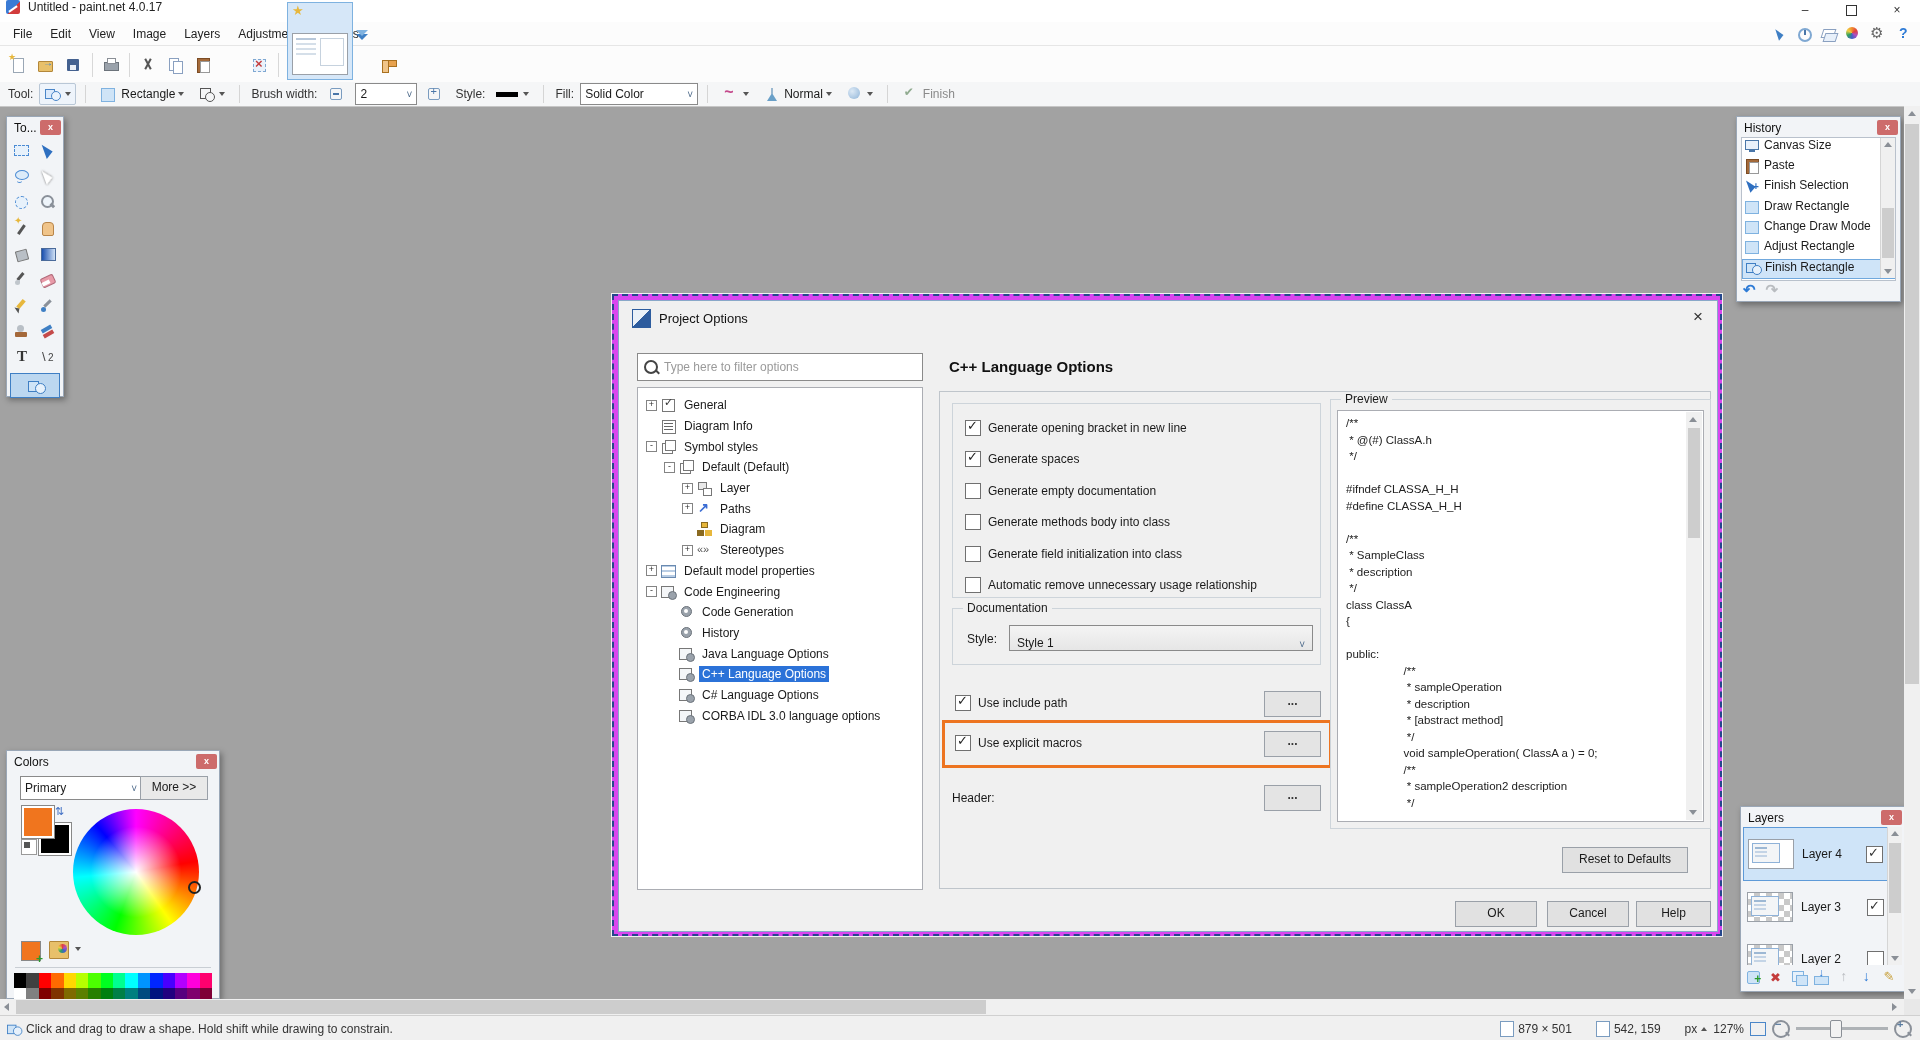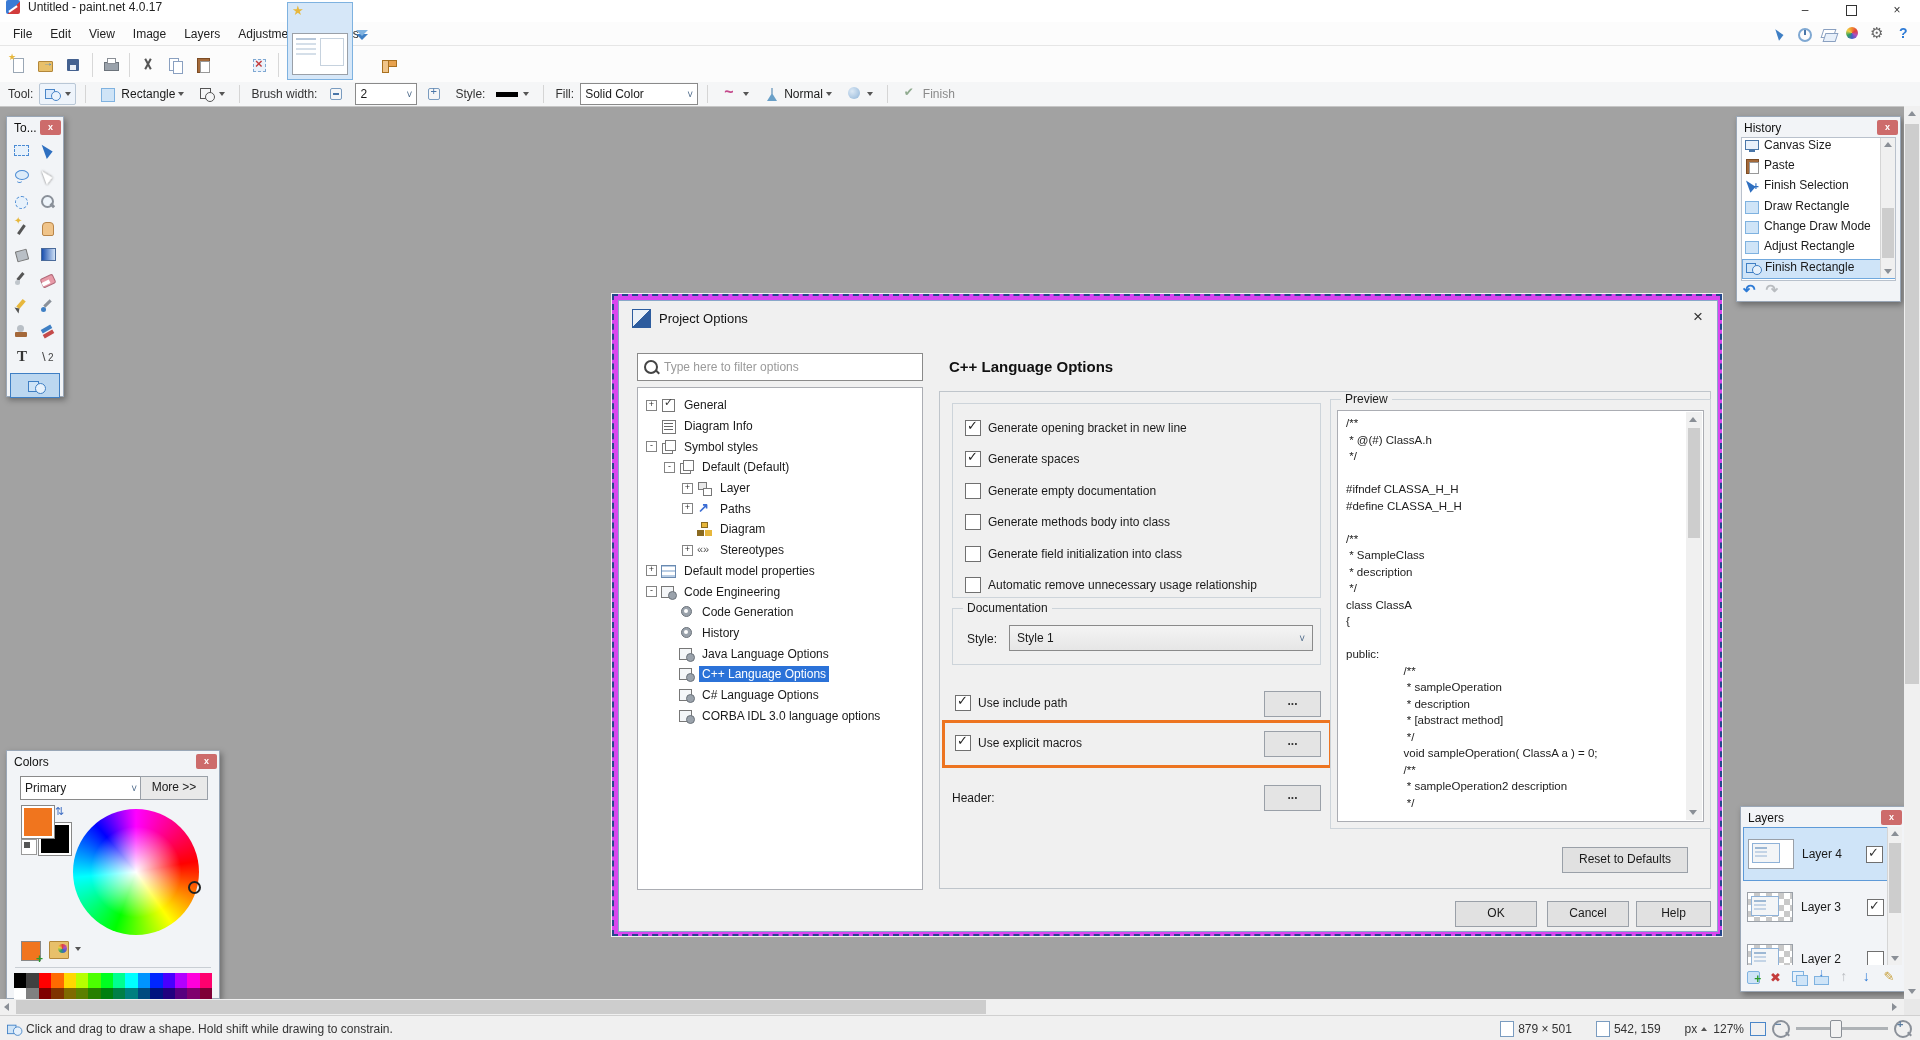--- a/index.html
+++ b/index.html
@@ -212,21 +212,21 @@
   .ti-gear:after{left:5px;top:4px;width:4px;height:4px;border-radius:50%;background:#fff;}
   .dlg-heading{position:absolute;left:330px;top:57px;font-size:15px;font-weight:bold;color:#111;}
   .bigbox{position:absolute;left:320px;top:90px;width:770px;height:496px;border:1px solid #bfc5cb;}
   .grpbox{position:absolute;border:1px solid #cdd4da;}
   .grp-label{position:absolute;left:10px;top:-8px;background:#f0f0f0;padding:0 4px;}
   .cbrow{display:flex;align-items:center;gap:7px;height:31.5px;}
   .cb{width:14px;height:14px;border:1px solid #707070;background:#fff;position:relative;flex:none;}
   .cb.on:before{content:"✓";position:absolute;left:1px;top:-3px;font-size:13px;color:#222;}
   .dotsbtn{position:absolute;width:55px;height:24px;background:#e4e4e4;border:1px solid #9aa0a8;text-align:center;line-height:18px;font-weight:bold;color:#333;}
   .orange-rect{position:absolute;left:323px;top:419px;width:384px;height:42px;border:3px solid #ED7420;}
-  .stylesel{position:absolute;left:390px;top:324px;width:288px;height:24px;background:linear-gradient(#f4f4f4,#e6e6e6);border:1px solid #8a8a8a;display:flex;align-items:center;justify-content:space-between;padding:0 7px;}
+  .stylesel{position:absolute;left:390px;top:324px;width:288px;height:24px;background:linear-gradient(#f4f4f4,#e6e6e6);border:1px solid #8a8a8a;display:flex;align-items:flex-end;justify-content:space-between;padding:0 7px;}
   .preview-inner{position:absolute;left:6px;top:10px;right:6px;bottom:6px;background:#fff;border:1px solid #abadb3;overflow:hidden;}
   .code{position:absolute;left:8px;top:4px;right:20px;bottom:2px;font-size:11.5px;line-height:16.5px;color:#222;}
   .code-line{white-space:pre;tab-size:18;-moz-tab-size:18;}
   .pv-scroll{position:absolute;right:1px;top:1px;bottom:1px;width:16px;background:#f0f0f0;}
   .dlgbtn{position:absolute;height:24px;background:#e1e1e1;border:1px solid #9aa0a8;text-align:center;line-height:22px;font-size:12px;}
   
   .hscrollbar{position:absolute;left:0;top:999px;width:1904px;height:16px;background:#f0f0f0;}
   .hthumb{position:absolute;left:16px;top:1px;width:970px;height:14px;background:#cdcdcd;}
   .vscrollbar{position:absolute;left:1904px;top:106px;width:16px;height:893px;background:#f0f0f0;}
   .vthumb{position:absolute;left:1px;top:18px;width:14px;height:560px;background:#cdcdcd;}

